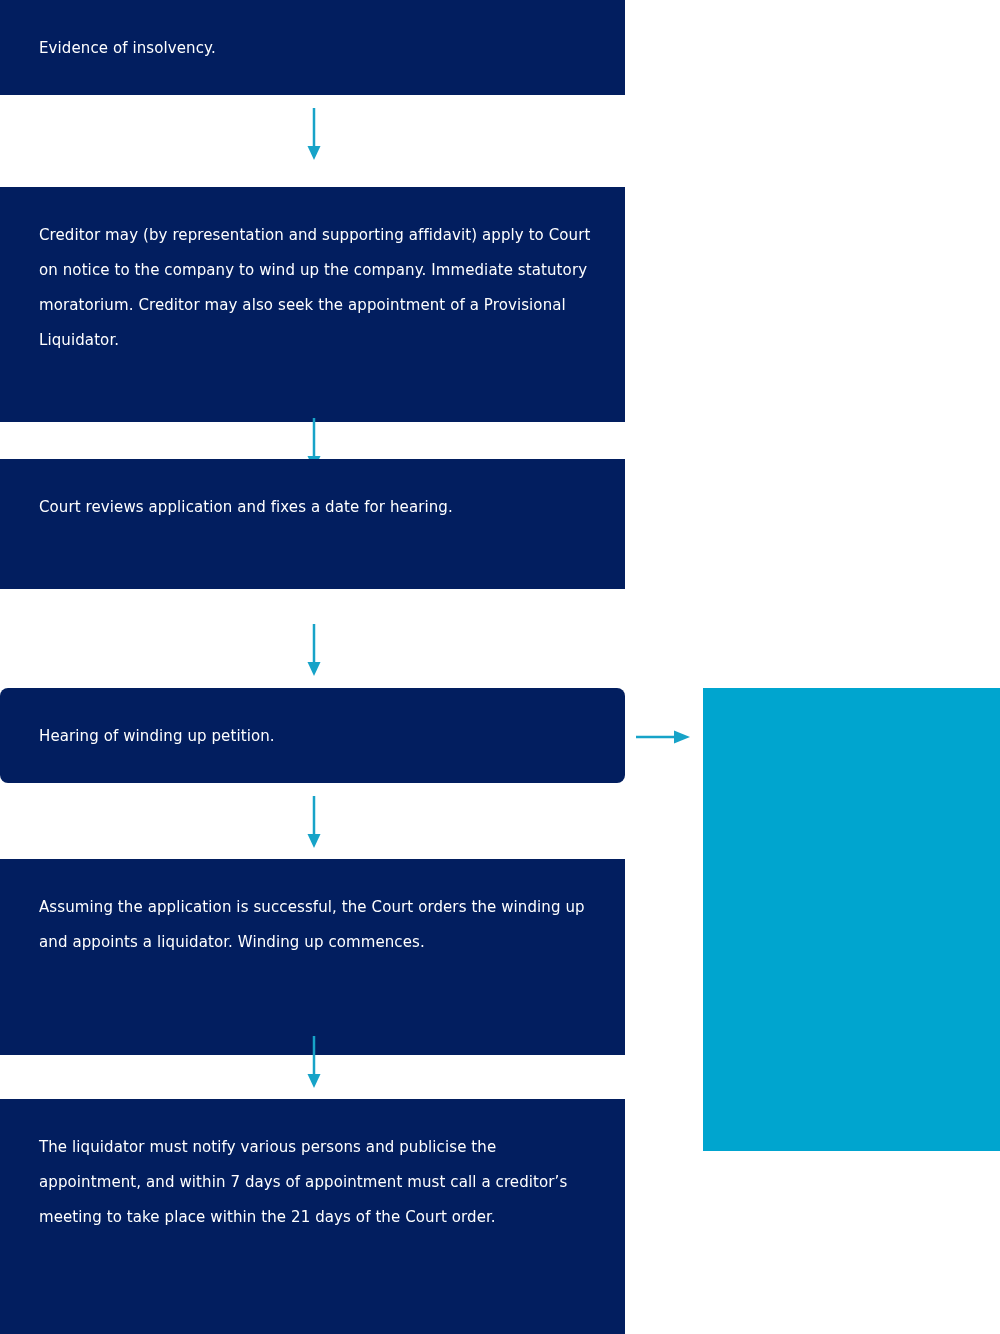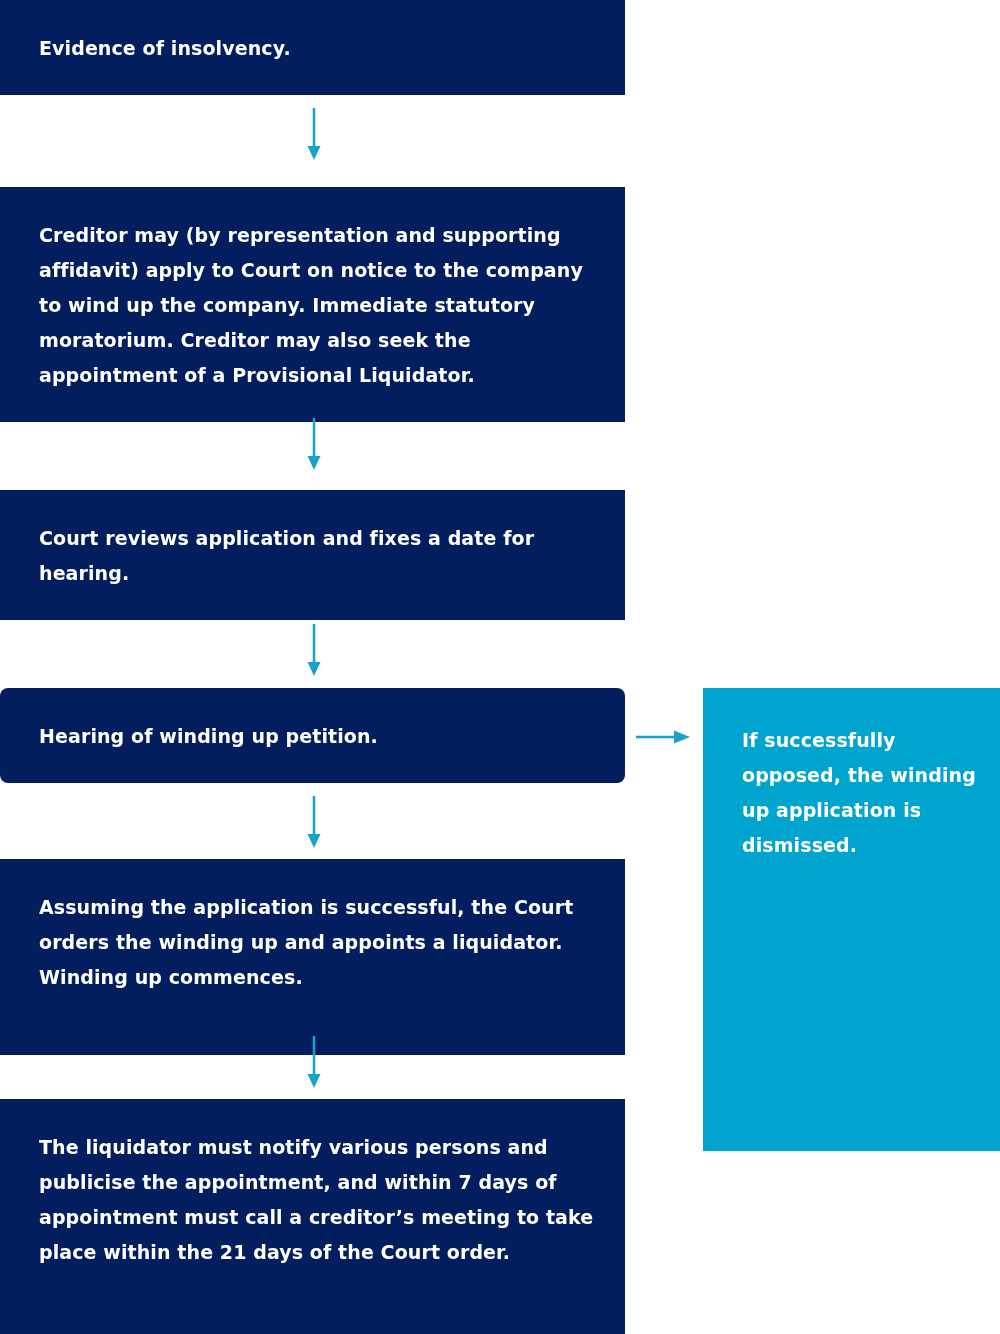--- a/index.html
+++ b/index.html
@@ -1,27 +1,27 @@
 <!DOCTYPE html>
 <html><head>
 <meta charset="utf-8">
 <style>
   html, body { margin: 0; padding: 0; background: #ffffff; }
   body { width: 1000px; height: 1334px; position: relative; overflow: hidden;
          font-family: "DejaVu Sans", sans-serif; }
   .box { position: absolute; box-sizing: border-box; color: #ffffff; }
   .dark { background: #021e5f; left: 0; width: 625px; padding-left: 39px; padding-right: 30px; }
   .light { background: #00a5cf; }
-  .txt { font-size: 19px; line-height: 35px; letter-spacing: 0.1px; font-weight: 700; }
+  .txt { font-size: 15px; line-height: 35px; letter-spacing: 0.1px; font-weight: 400; }
   .arrow { position: absolute; }
   #b1 { top: 0; height: 95px; }
   #b1 .txt { position: absolute; top: 31px; }
   #b2 { top: 171px; height: 235px; margin-top: 16px; }
   #b2 .txt { position: absolute; top: 31px; left: 39px; right: 30px; }
-  #b3 { top: 490px; height: 130px; padding-left: 33px; }
+  #b3 { top: 459px; height: 130px; padding-left: 33px; }
   #b3 .txt { position: absolute; top: 31px; left: 39px; right: 30px; }
   #b4 { top: 688px; height: 95px; border-radius: 8px; }
   #b4 .txt { position: absolute; top: 31px; left: 39px; right: 30px; }
   #b5 { top: 859px; height: 196px; }
   #b5 .txt { position: absolute; top: 31px; left: 39px; right: 30px; }
   #b6 { top: 1099px; height: 235px; }
   #b6 .txt { position: absolute; top: 31px; left: 39px; right: 30px; }
   #side { left: 703px; top: 688px; width: 297px; height: 463px; }
   #side .p1 { position: absolute; left: 39px; top: 35px; width: 240px; }
   #side .p2 { position: absolute; left: 39px; top: 222px; width: 240px; }
@@ -59,21 +59,20 @@
 <div class="box dark" id="b4">
   <div class="txt">Hearing of winding up petition.</div>
 </div>
 
 <svg class="arrow" style="left:636px; top:729px;" width="56" height="16">
   <line x1="0" y1="8" x2="42" y2="8" stroke="#17a3c8" stroke-width="2.5"></line>
   <polygon points="38,1.5 38,14.5 54,8" fill="#17a3c8"></polygon>
 </svg>
 
 <div class="box light" id="side">
-  <div class="txt p1">If successfully opposed, the winding up application is dismissed.</div>
 </div>
 
 <svg class="arrow" style="left:306px; top:796px;" width="16" height="54">
   <line x1="8" y1="0" x2="8" y2="42" stroke="#17a3c8" stroke-width="2.5"></line>
   <polygon points="1.5,38 14.5,38 8,52" fill="#17a3c8"></polygon>
 </svg>
 
 <div class="box dark" id="b5">
   <div class="txt">Assuming the application is successful, the Court orders the winding up and appoints a liquidator. Winding up commences.</div>
 </div>

